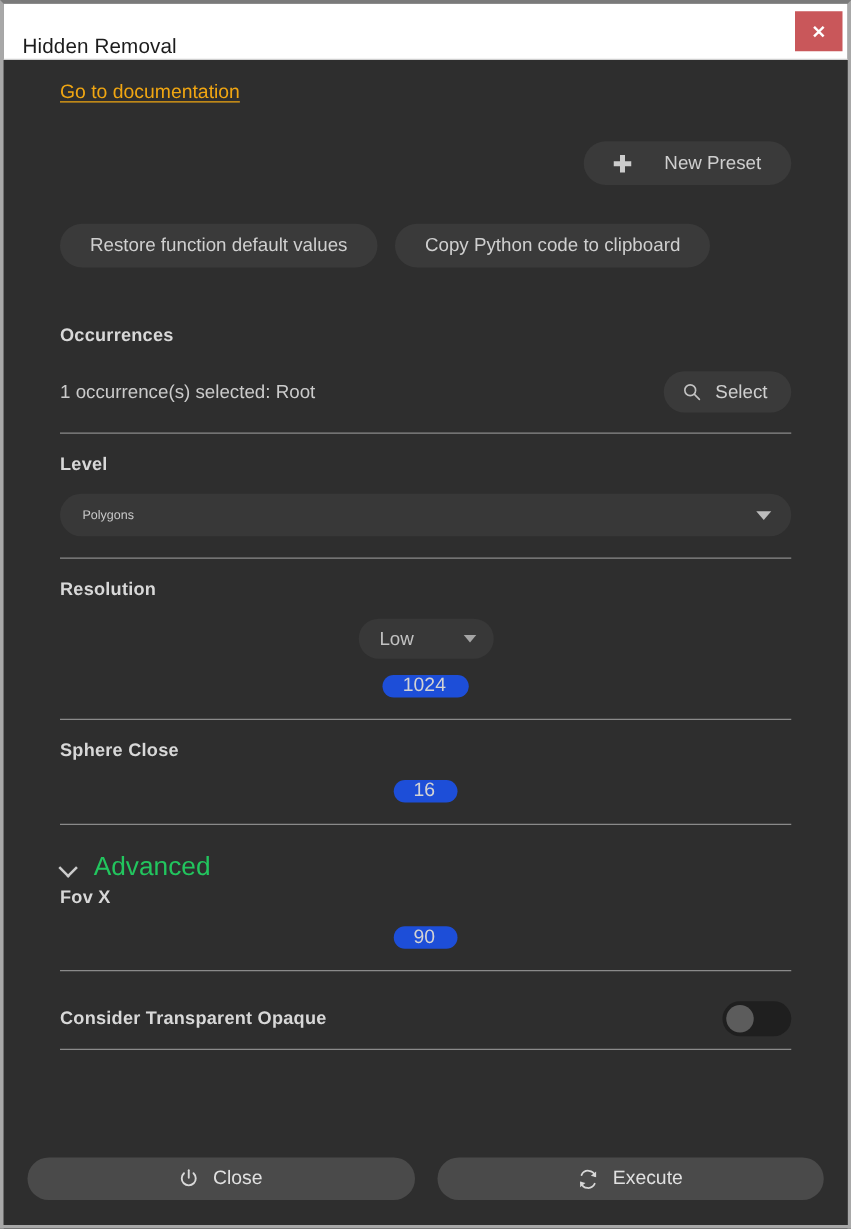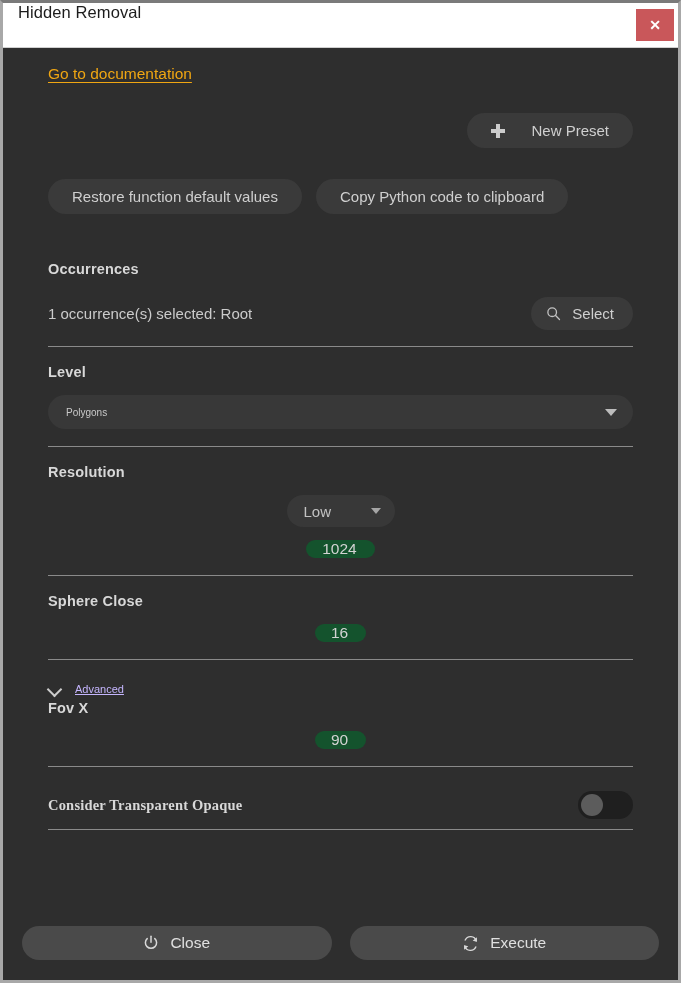--- a/index.html
+++ b/index.html
@@ -24,21 +24,21 @@
     display: flex;
     flex-direction: column;
   }
 
   
   #titlebar {
     height: 45px;
     min-height: 45px;
     background: #ffffff;
     display: flex;
-    align-items: flex-start;
+    align-items: flex-end;
     justify-content: space-between;
     border-bottom: 1px solid #d0d0d0;
     position: relative;
   }
   #titlebar-title {
     color: #1c1c1c;
     font-size: 16.5px;
     display: flex;
     align-items: center;
     padding-left: 15px;
@@ -213,62 +213,61 @@
     align-items: center;
     justify-content: space-between;
     padding: 0 14px 0 17px;
     color: #c2c2c2;
     font-size: 15px;
     cursor: pointer;
   }
 
   .numfield {
     flex: 1;
-    background: #14532d;
+    background: #1d4ed8;
     border-radius: 17px;
     height: 33px;
     display: flex;
     align-items: center;
     justify-content: flex-end;
     padding: 0 18px 0 16px;
     color: #d3d3d3;
     font-size: 15.5px;
     cursor: text;
   }
 
   .advanced-row {
     display: flex;
     align-items: center;
     gap: 13px;
     margin-top: 22px;
     cursor: pointer;
     padding-bottom: 4px;
   }
-  .advanced-label { color: #c4b5fd; font-size: 11px; text-decoration: underline; }
+  .advanced-label { color: #22c55e; font-size: 21px; }
   .chev-down-thin {
     width: 14px; height: 14px;
     position: relative;
   }
   .chev-down-thin::before {
     content: "";
     position: absolute;
     left: 1px; top: 2px;
     width: 9px; height: 9px;
     border-right: 2px solid #cccccc;
     border-bottom: 2px solid #cccccc;
     transform: rotate(45deg);
   }
 
   .toggle-row {
     display: flex;
     align-items: center;
     justify-content: space-between;
     margin-top: 24px;
     padding-bottom: 10px;
-    font-family: Liberation Serif, serif;
   }
   .toggle {
     width: 55px;
     height: 28px;
     border-radius: 14px;
     background: #1f1f1f;
     display: flex;
     align-items: center;
     padding: 3px;
     cursor: pointer;

